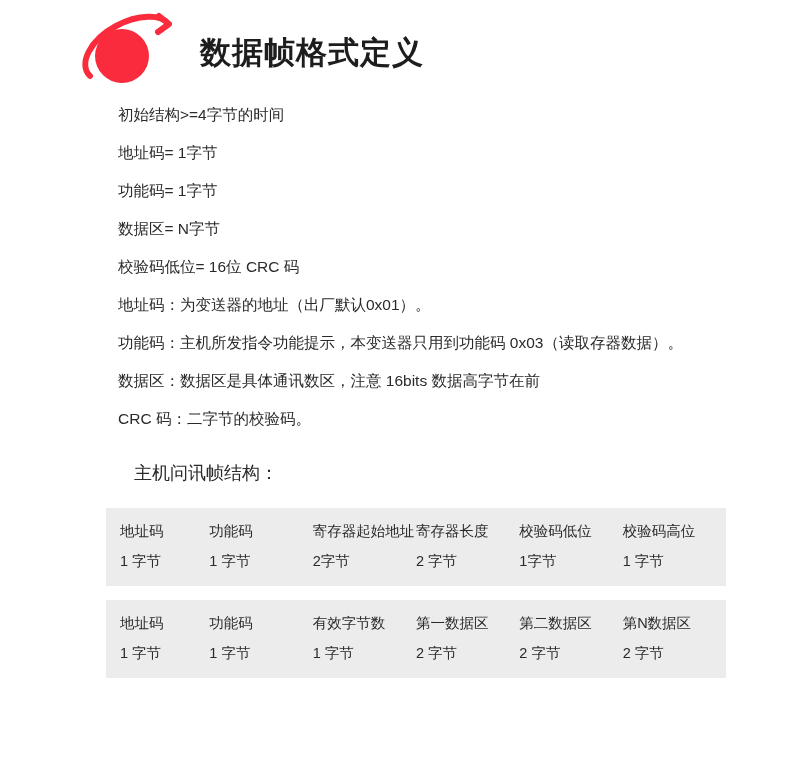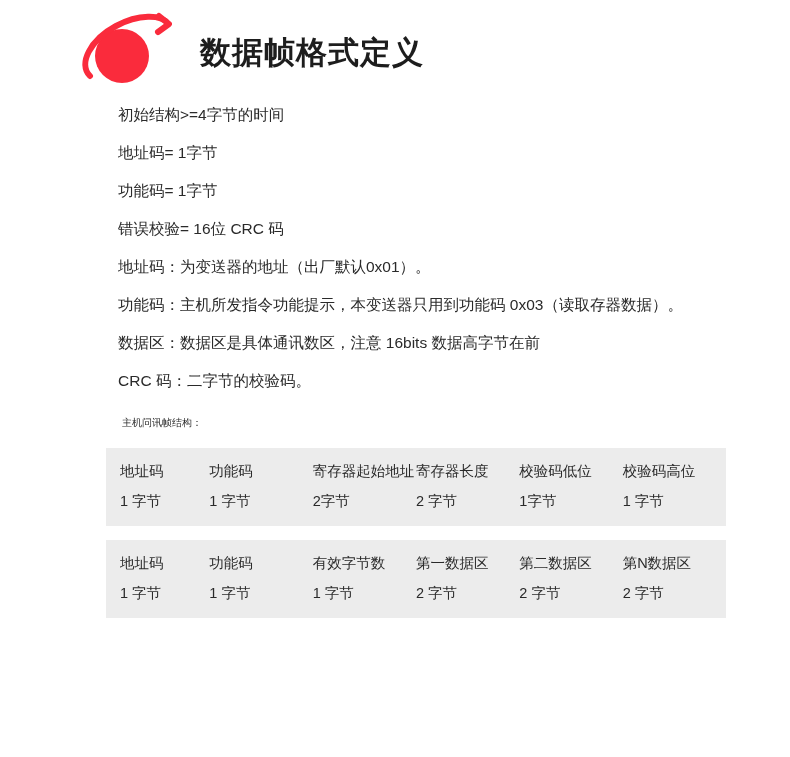--- a/index.html
+++ b/index.html
@@ -55,23 +55,23 @@
   }
   .para {
     margin: 0;
     padding: 0 28px 0 118px;
     font-size: 15.5px;
     line-height: 38px;
     color: #2a2a2a;
     white-space: nowrap;
   }
   .sub-head {
-    margin: 4px;
+    margin: 16px;
     padding: 0 28px 0 118px;
-    font-size: 10px;
+    font-size: 18px;
     line-height: 38px;
     color: #2a2a2a;
   }
 
   
   .frame-table {
     margin: 6px 0 0 106px;
     width: 620px;
     background: #e5e5e5;
     border-collapse: collapse;
@@ -116,21 +116,22 @@
       </svg>
     </div>
     <div class="doc-title">数据帧格式定义</div>
   </div>
 
   <div class="content">
 
     <p class="para">初始结构&gt;=4字节的时间</p>
     <p class="para">地址码= 1字节</p>
     <p class="para">功能码= 1字节</p>
-    <p class="para">错误校验= 16位 CRC 码</p>
+    <p class="para">数据区= N字节</p>
+    <p class="para">校验码低位= 16位 CRC 码</p>
     <p class="para">地址码：为变送器的地址（出厂默认0x01）。</p>
     <p class="para">功能码：主机所发指令功能提示，本变送器只用到功能码 0x03（读取存器数据）。</p>
     <p class="para">数据区：数据区是具体通讯数区，注意 16bits 数据高字节在前</p>
     <p class="para">CRC 码：二字节的校验码。</p>
 
     <div class="sub-head">主机问讯帧结构：</div>
     <table class="frame-table">
       <tbody>
           <tr class="head">
         <td class="first">地址码</td>

